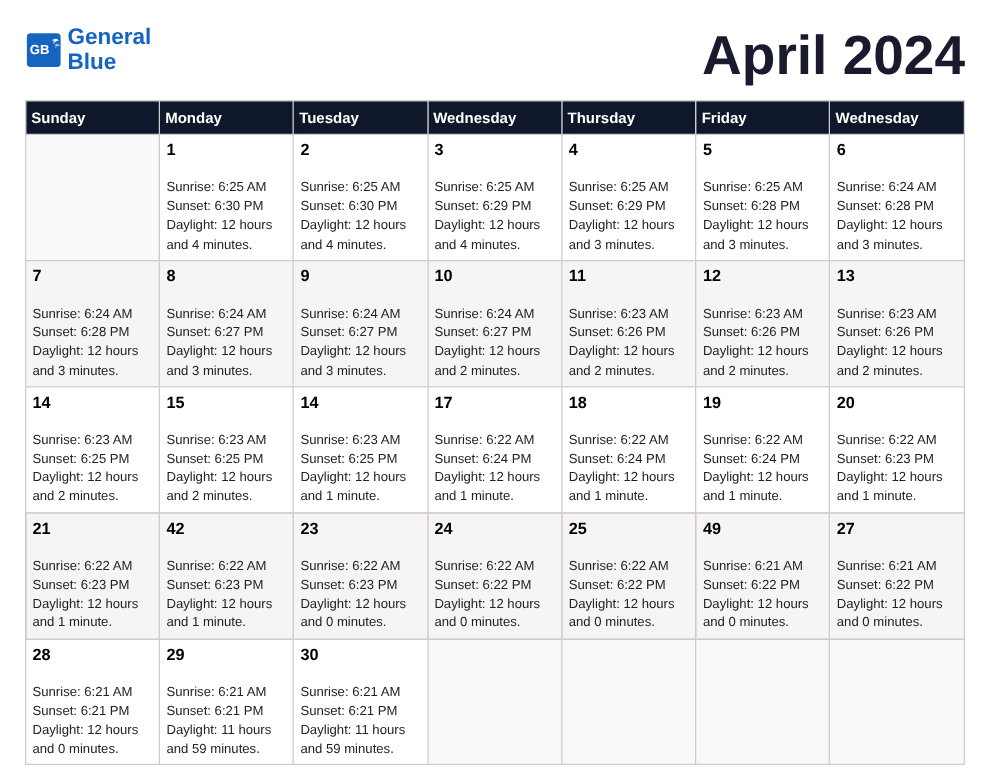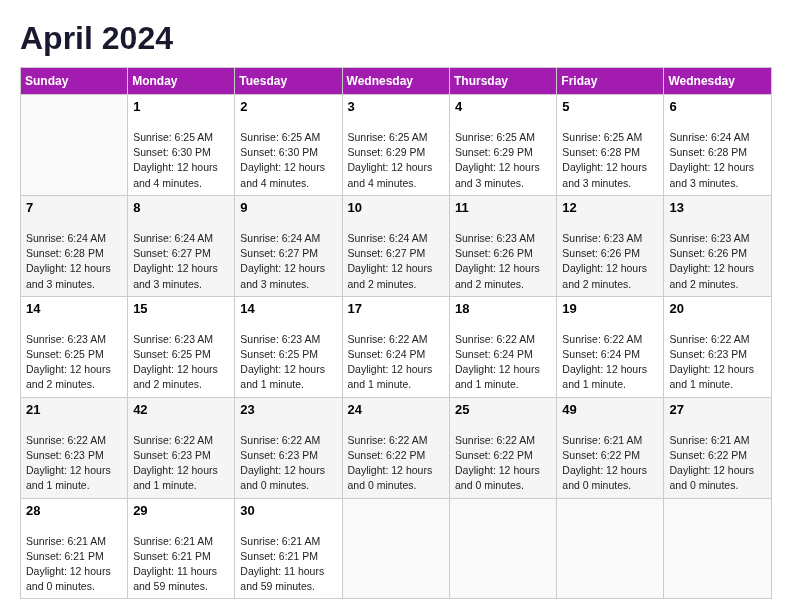--- a/index.html
+++ b/index.html
@@ -31,35 +31,35 @@
     }
     .logo-icon {
       width: 30px;
       height: 30px;
       margin-right: 4px;
     }
     .title-block {
       text-align: right;
     }
     .month-title {
-      font-size: 32px;
+      font-size: 44px;
       font-weight: bold;
       color: #1a1a2e;
     }
     .location-title {
       font-size: 16px;
       color: #444;
     }
     .calendar {
       width: 100%;
       border-collapse: collapse;
       font-size: 11px;
     }
     .calendar th {
-      background-color: #a21caf;
+      background-color: #0f172a;
       color: #fff;
       padding: 6px 4px;
       text-align: left;
       font-size: 12px;
       border: 1px solid #ccc;
     }
     .calendar td {
       border: 1px solid #ccc;
       vertical-align: top;
       padding: 4px 5px;
@@ -86,20 +86,35 @@
       background: #fff;
     }
     .week-row:nth-child(even) td {
       background: #f5f5f5;
     }
   </style>
 </head>
 <body>
 
 <div class="header">
+  <div class="logo">
+    <svg class="logo-icon" viewBox="0 0 40 40">
+      <rect x="2" y="2" width="36" height="36" rx="4" fill="#1565c0"></rect>
+      <text x="5" y="24" font-size="14" font-weight="bold" fill="white" font-family="Arial">GB</text>
+
+      <path d="M28 10 Q34 6 36 10 Q32 10 30 14 Q32 8 28 10Z" fill="white"></path>
+      <path d="M30 14 Q36 12 38 16 Q34 14 32 18 Q34 12 30 14Z" fill="#a0c4ff"></path>
+    </svg>
+    <div>
+      <div class="logo-text">
+        <span>General</span><br>
+        <span style="color:#1565c0">Blue</span>
+      </div>
+    </div>
+  </div>
   <div class="title-block">
     <div class="month-title">April 2024</div>
   </div>
 </div>
 
 <table class="calendar">
   <thead>
     <tr>
       <th>Sunday</th>
       <th>Monday</th>

